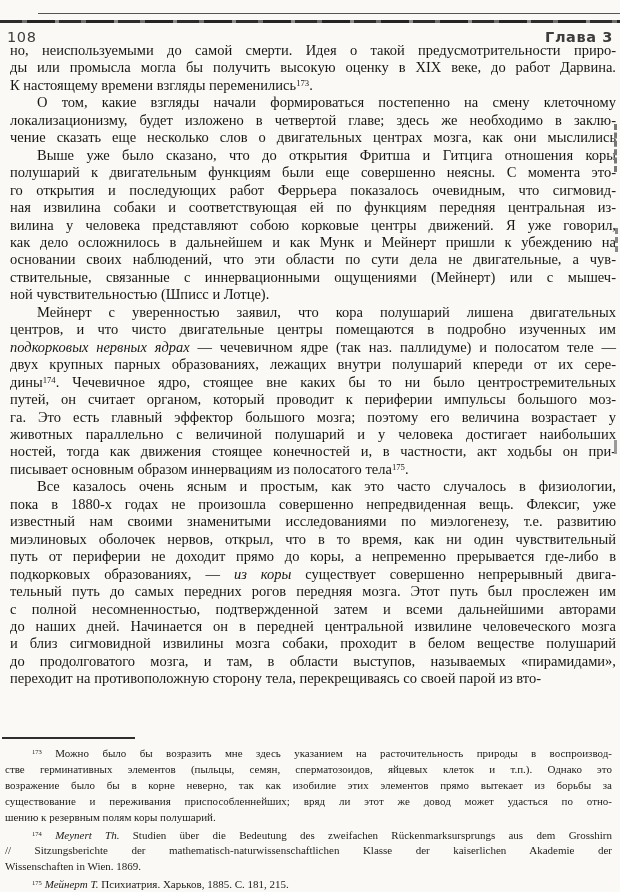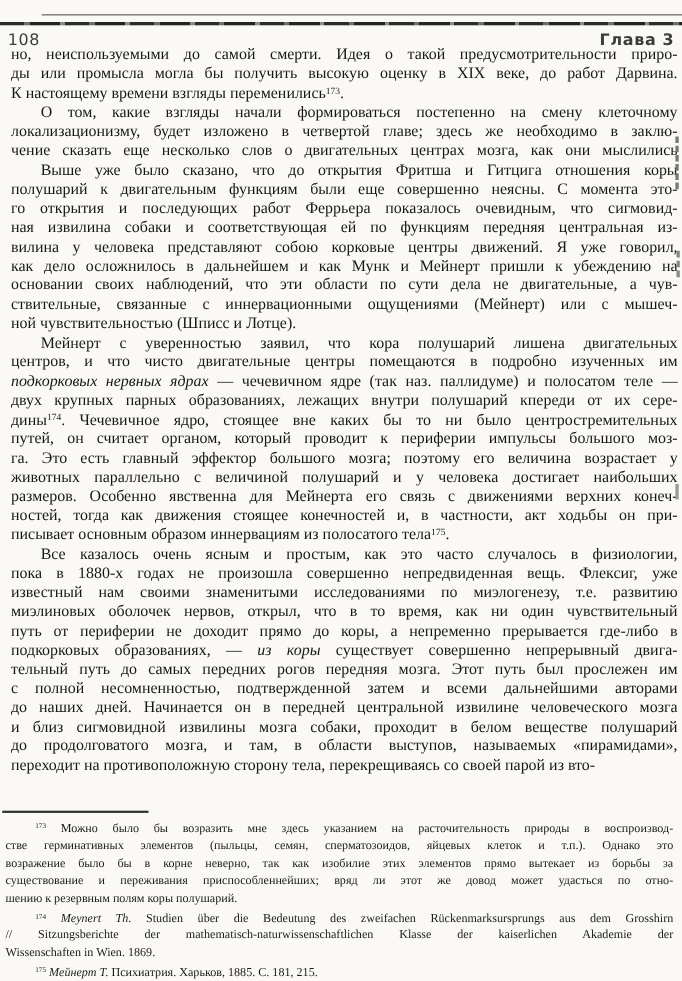--- a/index.html
+++ b/index.html
@@ -120,21 +120,20 @@
       </div>
       <div>
         <div class="line first">Мейнерт с уверенностью заявил, что кора полушарий лишена двигательных</div>
         <div class="line">центров, и что чисто двигательные центры помещаются в подробно изученных им</div>
         <div class="line"><i>подкорковых нервных ядрах</i> — чечевичном ядре (так наз. паллидуме) и полосатом теле —</div>
         <div class="line">двух крупных парных образованиях, лежащих внутри полушарий кпереди от их сере-</div>
         <div class="line">дины<sup>174</sup>. Чечевичное ядро, стоящее вне каких бы то ни было центростремительных</div>
         <div class="line">путей, он считает органом, который проводит к периферии импульсы большого моз-</div>
         <div class="line">га. Это есть главный эффектор большого мозга; поэтому его величина возрастает у</div>
         <div class="line">животных параллельно с величиной полушарий и у человека достигает наибольших</div>
-        <div class="line">размеров. Особенно явственна для Мейнерта его связь с движениями верхних конеч-</div>
         <div class="line">ностей, тогда как движения стоящее конечностей и, в частности, акт ходьбы он при-</div>
         <div class="line para-end">писывает основным образом иннервациям из полосатого тела<sup>175</sup>.</div>
       </div>
       <div>
         <div class="line first">Все казалось очень ясным и простым, как это часто случалось в физиологии,</div>
         <div class="line">пока в 1880-х годах не произошла совершенно непредвиденная вещь. Флексиг, уже</div>
         <div class="line">известный нам своими знаменитыми исследованиями по миэлогенезу, т.е. развитию</div>
         <div class="line">миэлиновых оболочек нервов, открыл, что в то время, как ни один чувствительный</div>
         <div class="line">путь от периферии не доходит прямо до коры, а непременно прерывается где-либо в</div>
         <div class="line">подкорковых образованиях, — <i>из коры</i> существует совершенно непрерывный двига-</div>

